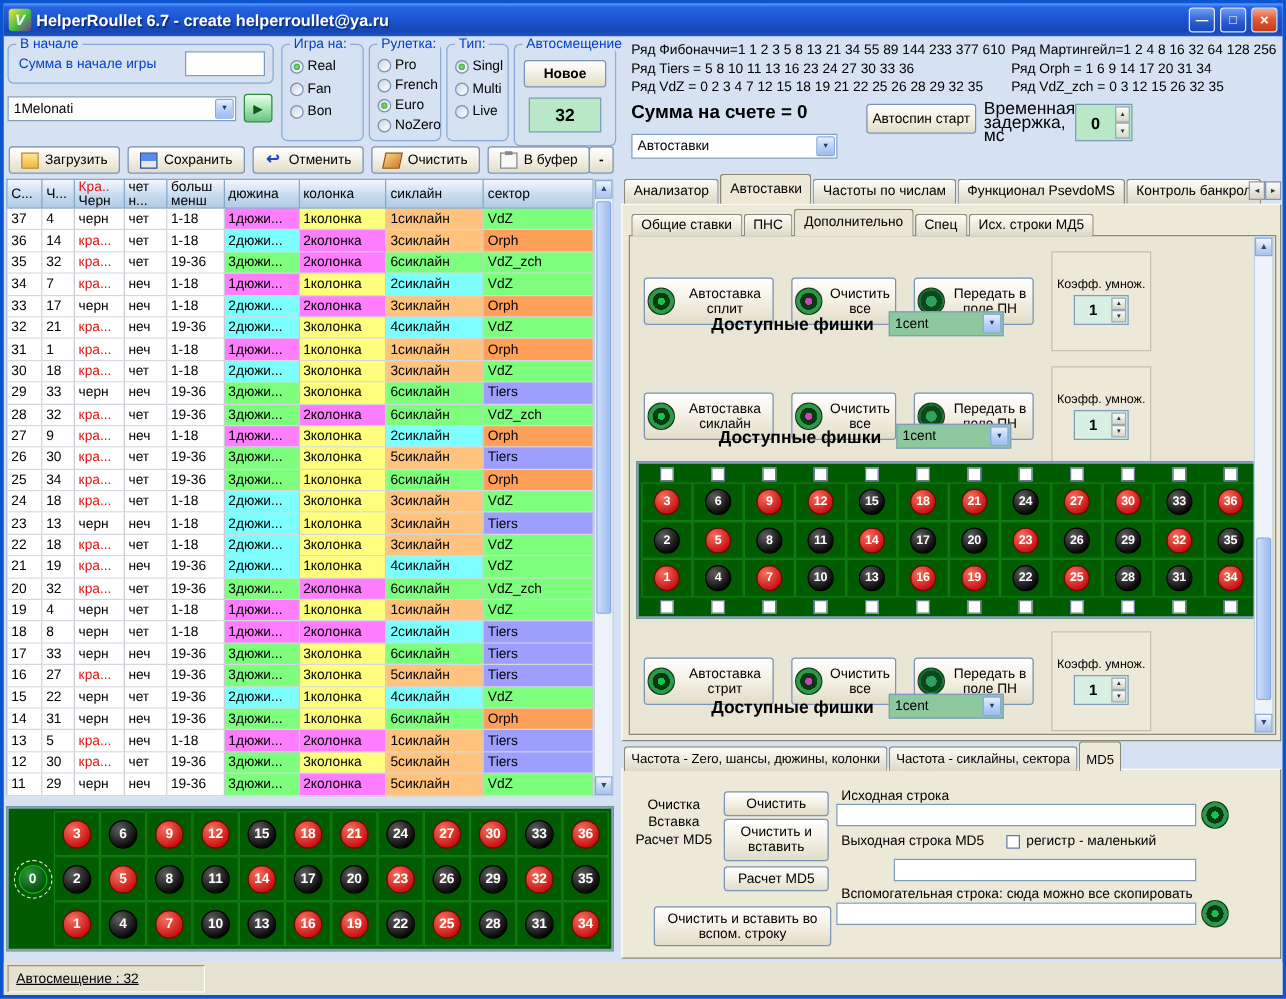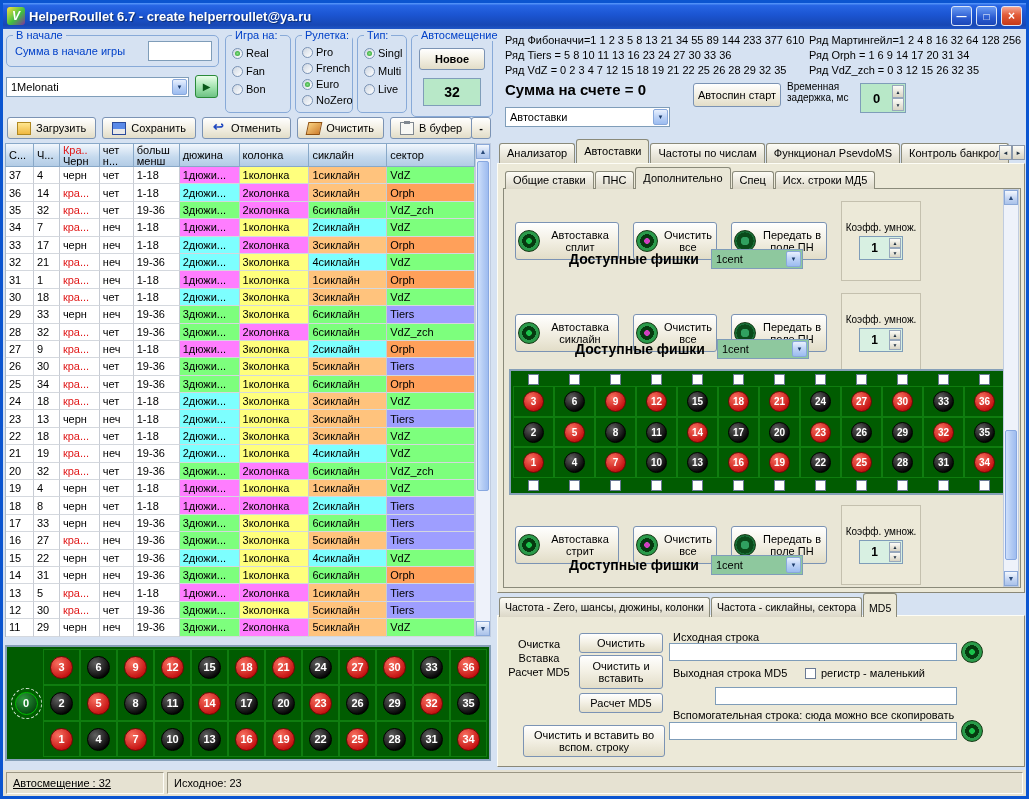--- a/index.html
+++ b/index.html
@@ -46,21 +46,21 @@
 .undo-icon{border:none;}
 .undo-icon::before{content:"↩";position:absolute;top:-3px;left:1px;color:#2048c0;font-size:13px;font-weight:bold;}
 .clear-icon{background:linear-gradient(135deg,#f8d080,#d08030);border:1px solid #905010;transform:skewX(-12deg);}
 .buffer-icon{background:#f8f8f4;border:1px solid #808890;}
 .buffer-icon::before{content:"";position:absolute;left:3px;right:3px;top:-2px;height:3px;background:#808890;}
 .info-col{position:absolute;font-size:11px;line-height:15px;white-space:nowrap;}
 #info-left{left:502px;top:30px;width:302px;overflow:hidden;}
 #info-right{left:806px;top:30px;width:217px;overflow:hidden;}
 #balance{position:absolute;left:502px;top:78px;font-size:15px;font-weight:bold;}
 #autospin{position:absolute;left:690px;top:80px;width:88px;height:24px;}
-#delaylab{position:absolute;left:784px;top:78px;width:70px;font-size:10px;line-height:11px;}
+#delaylab{position:absolute;left:784px;top:78px;width:70px;font-size:14px;line-height:11px;}
 #delaybox{position:absolute;left:857px;top:80px;width:46px;height:30px;padding-right:13px;}
 #delaybox .dval{flex:1;text-align:center;font-size:13px;}
 .spin{position:absolute;right:1px;top:1px;bottom:1px;width:12px;display:flex;flex-direction:column;}
 .spin i{flex:1;font-style:normal;font-size:5px;display:flex;align-items:center;justify-content:center;background:linear-gradient(#fcfcf8,#d8d4c4);border:1px solid #98a8bc;color:#234;}
 #autobets{position:absolute;left:502px;top:104px;width:165px;height:20px;}
 #spins{position:absolute;left:2px;top:140px;width:470px;}
 #spins-header{display:flex;height:24px;background:linear-gradient(#f2f7fd,#c6daee 55%,#b0cae4);border-top:1px solid #88a8c8;border-left:1px solid #88a8c8;}
 .th{border-right:1px solid #88a8c8;border-bottom:1px solid #88a8c8;padding:1px 0 0 3px;display:flex;flex-direction:column;justify-content:center;line-height:11px;overflow:hidden;}
 .redtxt{color:#e01818;}
 #spins-body{border-left:1px solid #a8b8c8;}
@@ -1088,16 +1088,15 @@
   <span class="chk" id="reg-chk"></span>
   <span id="reg-label">регистр  - маленький</span>
   <input class="txt" id="out-input" value="" style="">
   <span id="helper-label">Вспомогательная строка: сюда можно все скопировать</span>
   <input class="txt" id="helper-input" value="" style="">
   <span class="wheel wg roundbtn" id="md5-icon2"></span>
   <button class="xp-btn" id="md5-bottom">Очистить и вставить во вспом. строку</button>
 
   <div id="statusbar">
     <div class="sseg" id="ss2">Автосмещение : 32</div>
-    <div class="sseg" id="ss3">Исходное: 23</div>
   </div>
 
 </div>
 
 </body></html>

